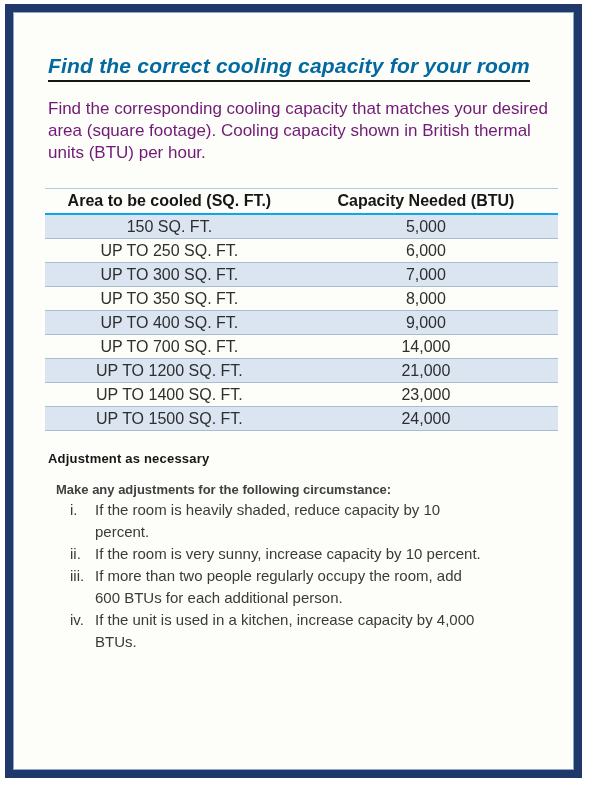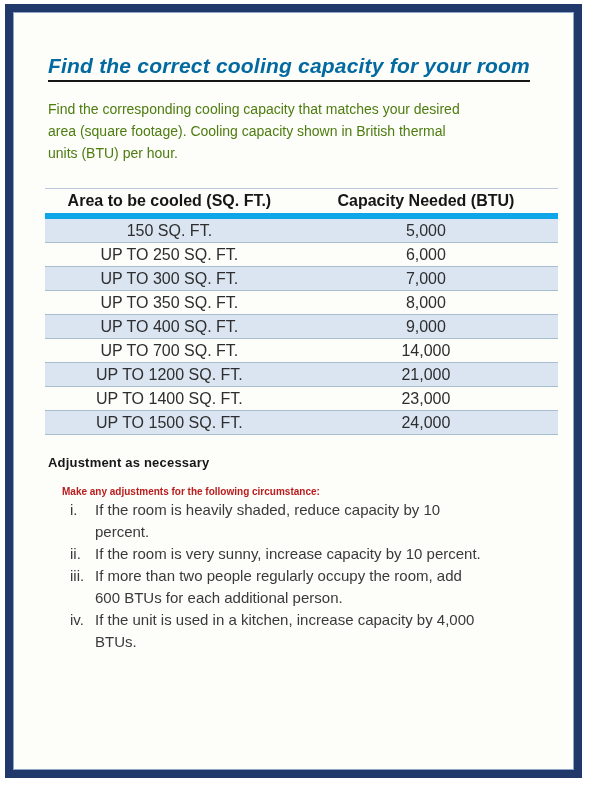--- a/index.html
+++ b/index.html
@@ -36,67 +36,67 @@
     white-space: nowrap;
     letter-spacing: 0.2px;
   }
   .doc-title span {
     display: inline-block;
     border-bottom: 2.5px solid #161616;
     padding-bottom: 2px;
   }
   .intro {
     margin: 0 0 24px 0;
-    font-size: 14px;
+    font-size: 17px;
     line-height: 22px;
-    color: #4d7c0f;
+    color: #701a75;
     white-space: pre-line;
     max-width: 522px;
   }
   table.capacity {
     border-collapse: collapse;
     width: 513px;
     margin-left: -3px;
     table-layout: fixed;
     font-size: 16px;
     border-top: 1px solid #b7c9da;
     border-bottom: 1px solid #a8becf;
   }
   table.capacity col.c1 { width: 48.5%; }
   table.capacity col.c2 { width: 51.5%; }
   table.capacity th {
     font-weight: bold;
     color: #161616;
     text-align: center;
     padding: 2px 6px;
     height: 20px;
-    border-bottom: 6px solid #0ea5e9;
+    border-bottom: 2px solid #0ea5e9;
     font-size: 16px;
   }
   table.capacity td {
     text-align: center;
     color: #2e2e2e;
     padding: 1px 6px;
     height: 21px;
     border-bottom: 1px solid #a8becf;
   }
   table.capacity tbody tr:nth-child(odd) { background: #dbe5f1; }
   table.capacity tbody tr:nth-child(even) { background: #fdfdfa; }
   .adj-heading {
     margin: 20px 0 0 0;
     font-size: 13px;
     font-weight: bold;
     color: #161616;
     letter-spacing: 0.2px;
   }
   .adj-lead {
-    margin: 16px 0 2px 14px;
-    font-size: 10px;
-    font-weight: bold;
-    color: #b91c1c;
+    margin: 16px 0 2px 8px;
+    font-size: 13px;
+    font-weight: bold;
+    color: #404040;
   }
   .adj-list { margin: 0; }
   .adj-item {
     display: flex;
     font-size: 15px;
     line-height: 22px;
     color: #3a3a3a;
   }
   .adj-marker {
     flex: 0 0 47px;

